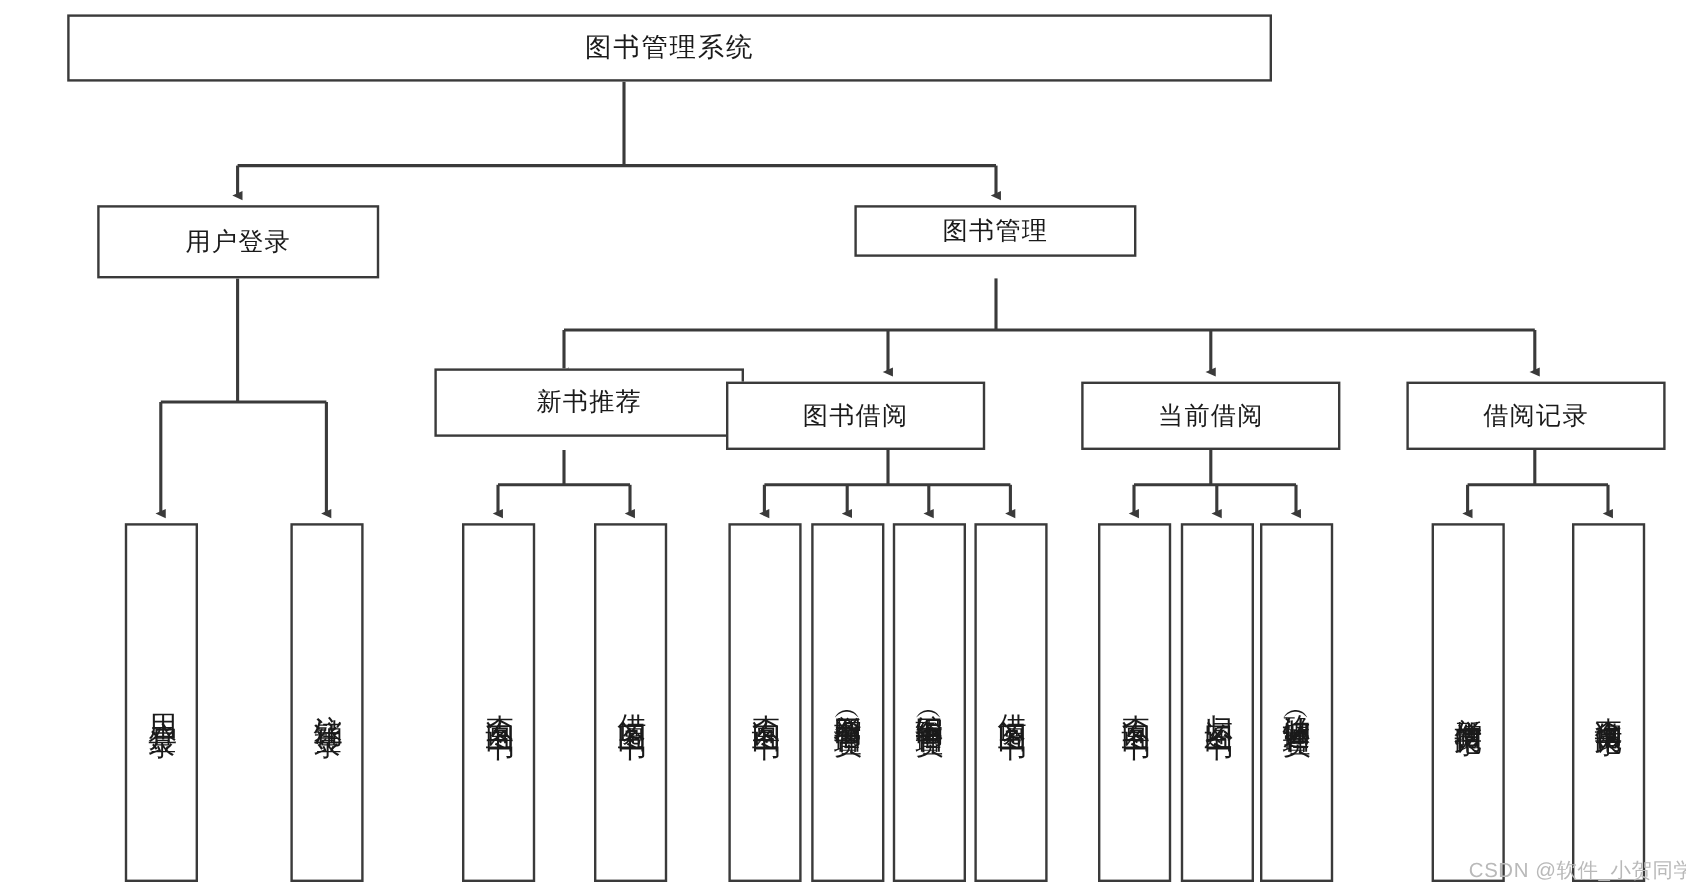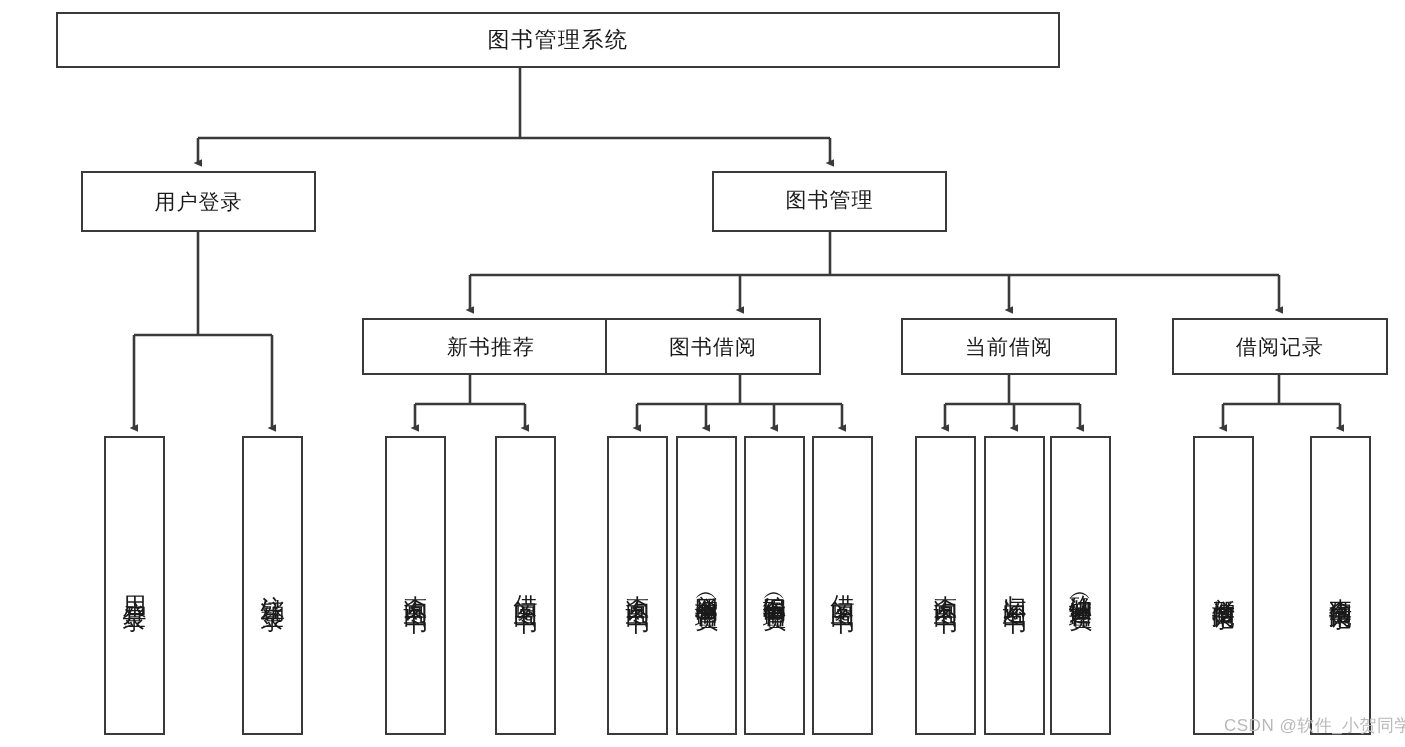--- a/index.html
+++ b/index.html
@@ -105,25 +105,25 @@
     </g>
   </svg>
 
   <div class="node h-node" id="n-root" style="left:18px;top:12px;width:1004px;height:56px;margin-left:38px;">
     <span class="lbl">图书管理系统</span>
   </div>
 
   <div class="node h-node" style="left:81px;top:171px;width:235px;height:61px;">
     <span class="lbl">用户登录</span>
   </div>
-  <div class="node h-node" style="left:712px;top:171px;width:235px;height:61px;font-family:Liberation Mono, monospace;">
+  <div class="node h-node" style="left:712px;top:171px;width:235px;height:43px;">
     <span class="lbl">图书管理</span>
   </div>
 
-  <div class="node h-node" style="left:362px;top:318px;width:258px;height:57px;">
+  <div class="node h-node" style="left:362px;top:307px;width:258px;height:57px;">
     <span class="lbl">新书推荐</span>
   </div>
   <div class="node h-node" style="left:605px;top:318px;width:216px;height:57px;">
     <span class="lbl">图书借阅</span>
   </div>
   <div class="node h-node" style="left:1172px;top:318px;width:216px;height:57px;">
     <span class="lbl">借阅记录</span>
   </div>
   <div class="node h-node" style="left:901px;top:318px;width:216px;height:57px;">
     <span class="lbl">当前借阅</span>

